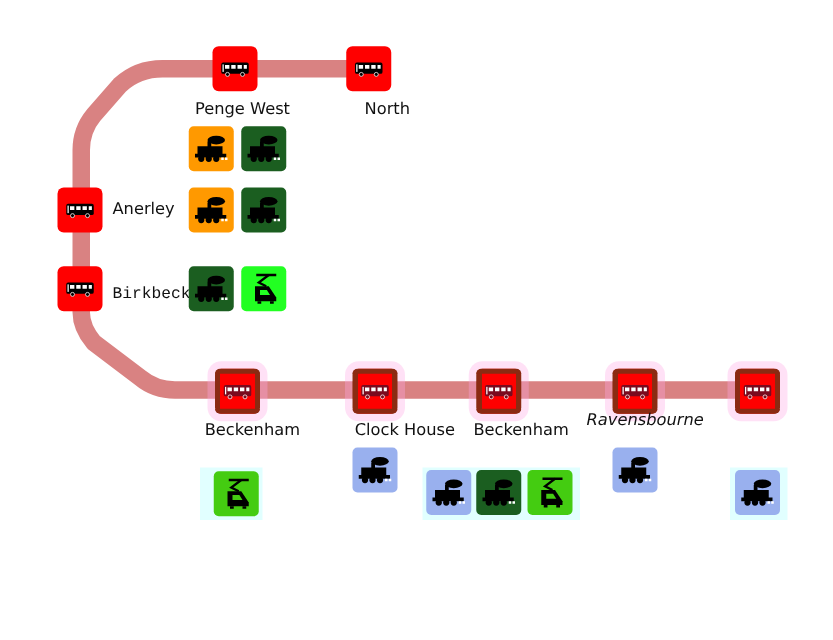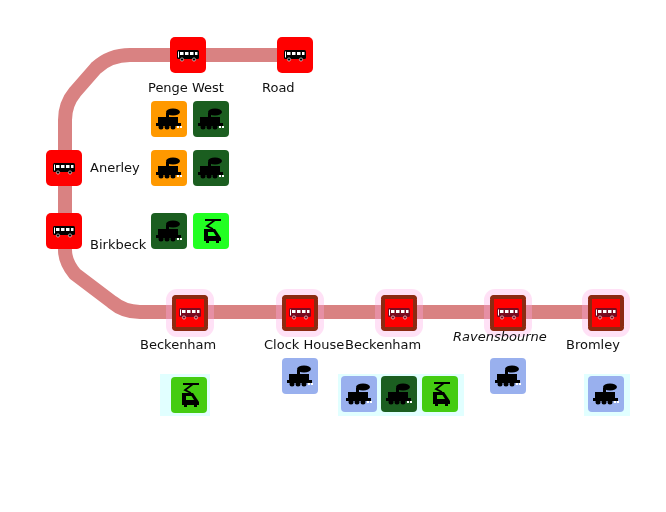--- a/index.html
+++ b/index.html
@@ -1,19 +1,19 @@
 <!DOCTYPE html>
 <html><head>
   <meta charset="utf-8">
   <style>
     html, body { margin: 0; padding: 0; background: #ffffff; }
     body { width: 666px; height: 512px; position: relative; overflow: hidden;
            font-family: "DejaVu Sans", sans-serif; }
     #map { position: absolute; left: 0; top: 0; width: 666px; height: 512px; }
-    .lbl { position: absolute; font-size: 13px; color: #111; text-align: left;
+    .lbl { position: absolute; font-size: 13px; color: #111; text-align: right;
            line-height: 18px; white-space: nowrap; font-family: "DejaVu Sans", sans-serif; }
     .lbl.left { text-align: right; }
     .stop { position: absolute; width: 36px; height: 36px; border-radius: 5px; }
     .stop.bus { background: #ff0000; }
     .stop.bus.sel { background: linear-gradient(90deg, #8b2a12 0 12%, #ff0000 12% 88%, #8b2a12 88% 100%);
                     box-shadow: 0 0 0 6px rgba(255,170,230,0.35); }
     .stop.bus.sel::before { content: ""; position: absolute; left: 0; right: 0; top: 0; height: 4px;
                     background: #8b2a12; border-radius: 5px 5px 0 0; }
     .stop.bus.sel::after { content: ""; position: absolute; left: 0; right: 0; bottom: 0; height: 4px;
                     background: #8b2a12; border-radius: 0 0 5px 5px; }
@@ -83,21 +83,21 @@
   <svg>
       <use href="#steam"></use>
     </svg>
 </div>
 
 <div class="stop bus" style="left:277px;top:37px;">
   <svg style="color:#000">
       <use href="#bus"></use>
     </svg>
 </div>
-<div class="lbl" style="left:262px;top:79px;width:66px;">Road</div>
+<div class="lbl" style="left:262px;top:79px;width:66px;">North</div>
 
 <div class="stop bus" style="left:46px;top:150px;">
   <svg style="color:#000">
       <use href="#bus"></use>
     </svg>
 </div>
 <div class="lbl left" style="left:90px;top:159px;">Anerley</div>
 <div class="mode" style="left:151px;top:150px;background:#ff9900">
   <svg>
       <use href="#steam"></use>
@@ -107,21 +107,21 @@
   <svg>
       <use href="#steam"></use>
     </svg>
 </div>
 
 <div class="stop bus" style="left:46px;top:213px;">
   <svg style="color:#000">
       <use href="#bus"></use>
     </svg>
 </div>
-<div class="lbl left" style="left:90px;top:236px;">Birkbeck</div>
+<div class="lbl left" style="left:90px;top:226px;font-family:Liberation Mono, monospace;">Birkbeck</div>
 <div class="mode" style="left:151px;top:213px;background:#1b5e20">
   <svg>
       <use href="#steam"></use>
     </svg>
 </div>
 <div class="mode" style="left:193px;top:213px;background:#22ff22;color:#22ff22">
   <svg>
       <use href="#tram"></use>
     </svg>
 </div>
@@ -187,19 +187,18 @@
       <use href="#steam"></use>
     </svg>
 </div>
 
 <div class="stop bus sel" style="left:588px;top:295px;">
   <svg style="color:#7a0a1e">
       <use href="#bus"></use>
     </svg>
 </div>
 <div class="lbl" style="left:566px;top:336px;width:80px;">
-  <div>Bromley</div>
 </div>
 <div class="mode" style="left:588px;top:376px;background:#99b0ee">
   <svg>
       <use href="#steam"></use>
     </svg>
 </div>
 
 </body></html>

